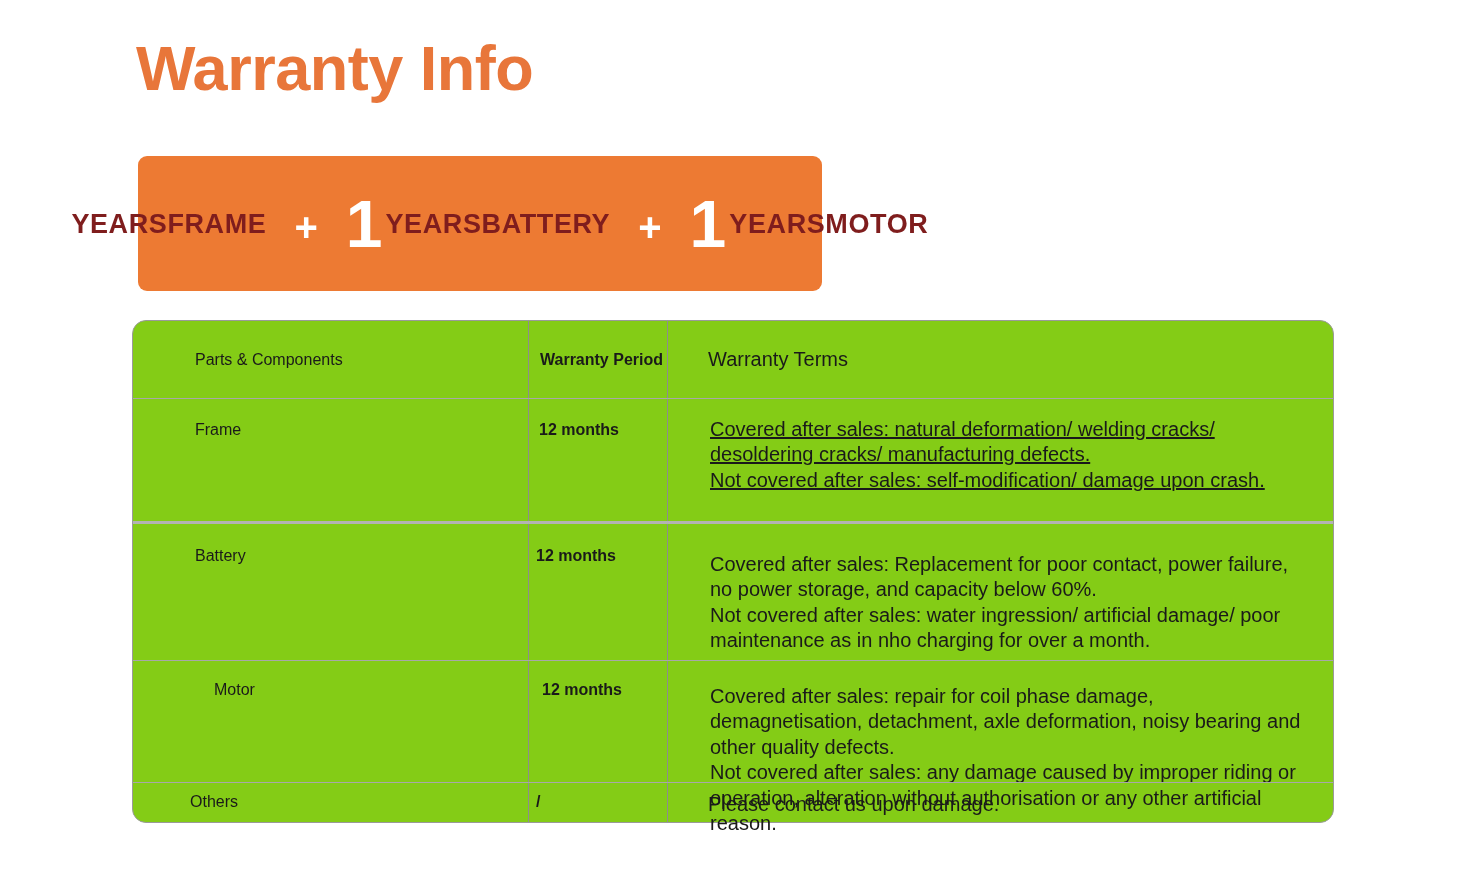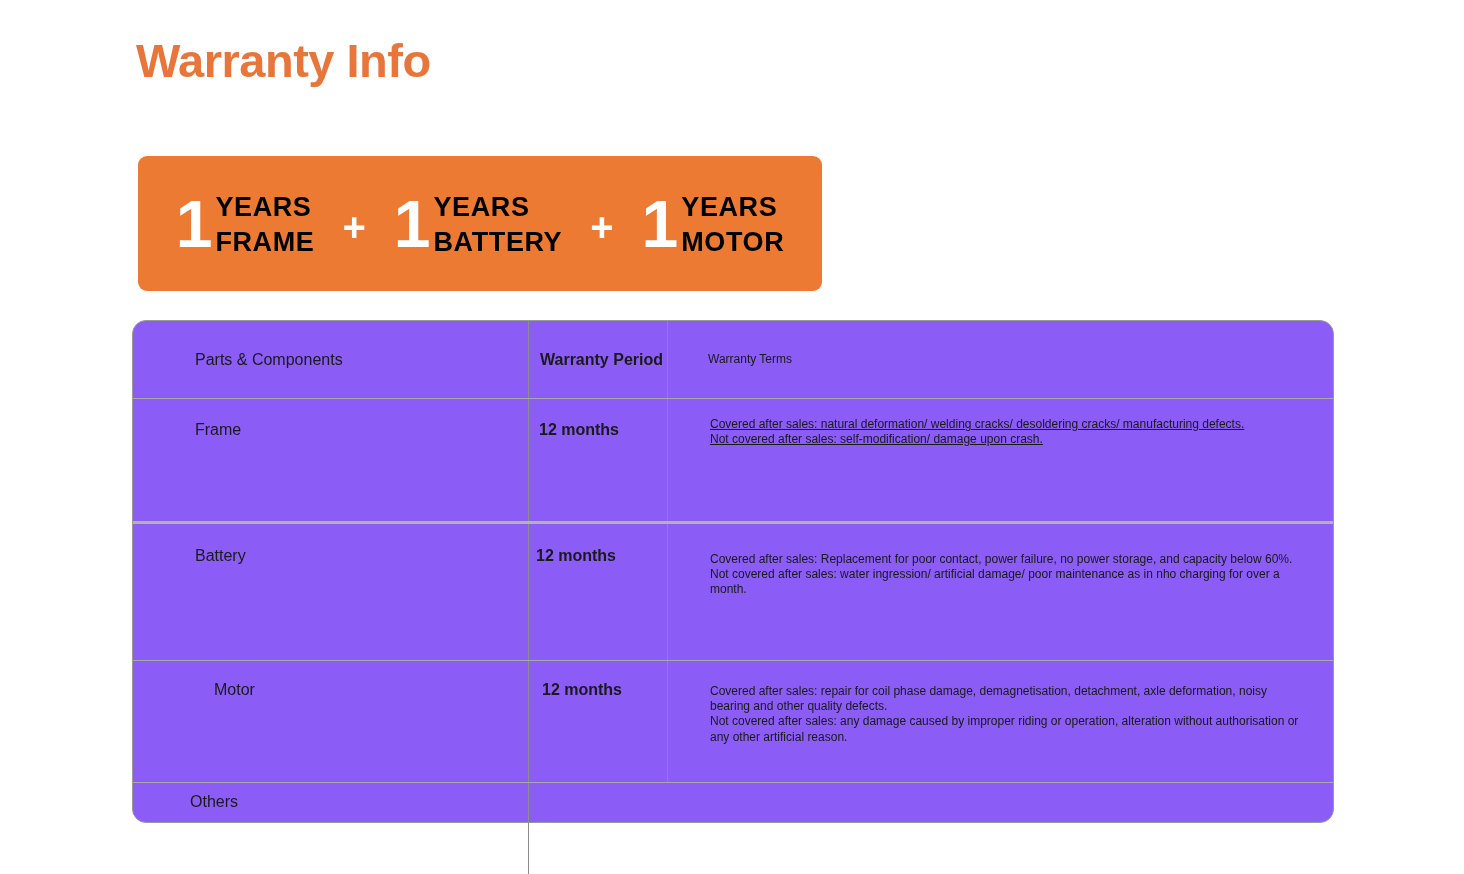--- a/index.html
+++ b/index.html
@@ -14,21 +14,21 @@
     color: #1a1a1a;
     overflow: hidden;
     position: relative;
   }
 
   
   .page-title {
     position: absolute;
     left: 136px;
     top: 37px;
-    font-size: 47px;
+    font-size: 63px;
     line-height: 1.0;
     font-weight: bold;
     letter-spacing: -0.5px;
     color: #E8763A;
     white-space: nowrap;
   }
 
   
   .banner {
     position: absolute;
@@ -56,23 +56,23 @@
   .warranty-num {
     color: #ffffff;
     font-size: 66px;
     font-weight: bold;
     line-height: 0.78;
     letter-spacing: -1px;
     padding-right: 4px;
   }
   .warranty-labels {
     display: flex;
-    flex-direction: column;
+    flex-direction: row;
     justify-content: center;
-    color: #000000;
+    color: #7f1d1d;
     font-size: 27px;
     font-weight: bold;
     line-height: 1.28;
     letter-spacing: 0.6px;
   }
   .plus-sign {
     color: #ffffff;
     font-size: 40px;
     font-weight: bold;
     line-height: 1;
@@ -82,21 +82,21 @@
 
   
   .warranty-table {
     position: absolute;
     left: 132px;
     top: 320px;
     width: 1202px;
     border: 1px solid #9a9a9a;
     border-radius: 14px;
     box-sizing: border-box;
-    background: #8b5cf6;
+    background: #84cc16;
   }
   .wt-row {
     display: flex;
     position: relative;
     box-sizing: border-box;
   }
   .wt-row + .wt-row {
     border-top: 1px solid #a8a8a8;
   }
   .wt-row.thick-sep {
@@ -131,34 +131,34 @@
     align-items: center;
   }
   .hdr-parts   { padding-left: 62px;  font-size: 16px; }
   .hdr-period  { padding-left: 11px;  font-size: 16px; }
   .hdr-terms   { padding-left: 40px;  font-size: 16px; }
 
   
   .row-frame   { height: 123px; }
   .row-battery { height: 139px; }
   .row-motor   { height: 122px; }
-  .row-others  { height: 40px; flex-direction: column; }
+  .row-others  { height: 40px; }
 
   .part-label {
     font-size: 16px;
     color: #1a1a1a;
     white-space: nowrap;
   }
   .period-label {
     font-size: 16px;
     color: #1a1a1a;
     white-space: nowrap;
   }
   .terms-text {
-    font-size: 12px;
+    font-size: 20px;
     line-height: 1.27;
     color: #1a1a1a;
   }
 
   
   .cell-pad-frame-part   { padding: 22px 0 0 62px; }
   .cell-pad-frame-period { padding: 22px 0 0 10px; }
   .cell-pad-frame-terms  { padding: 18px 40px 0 42px; }
 
   .cell-pad-batt-part    { padding: 23px 0 0 62px; }

